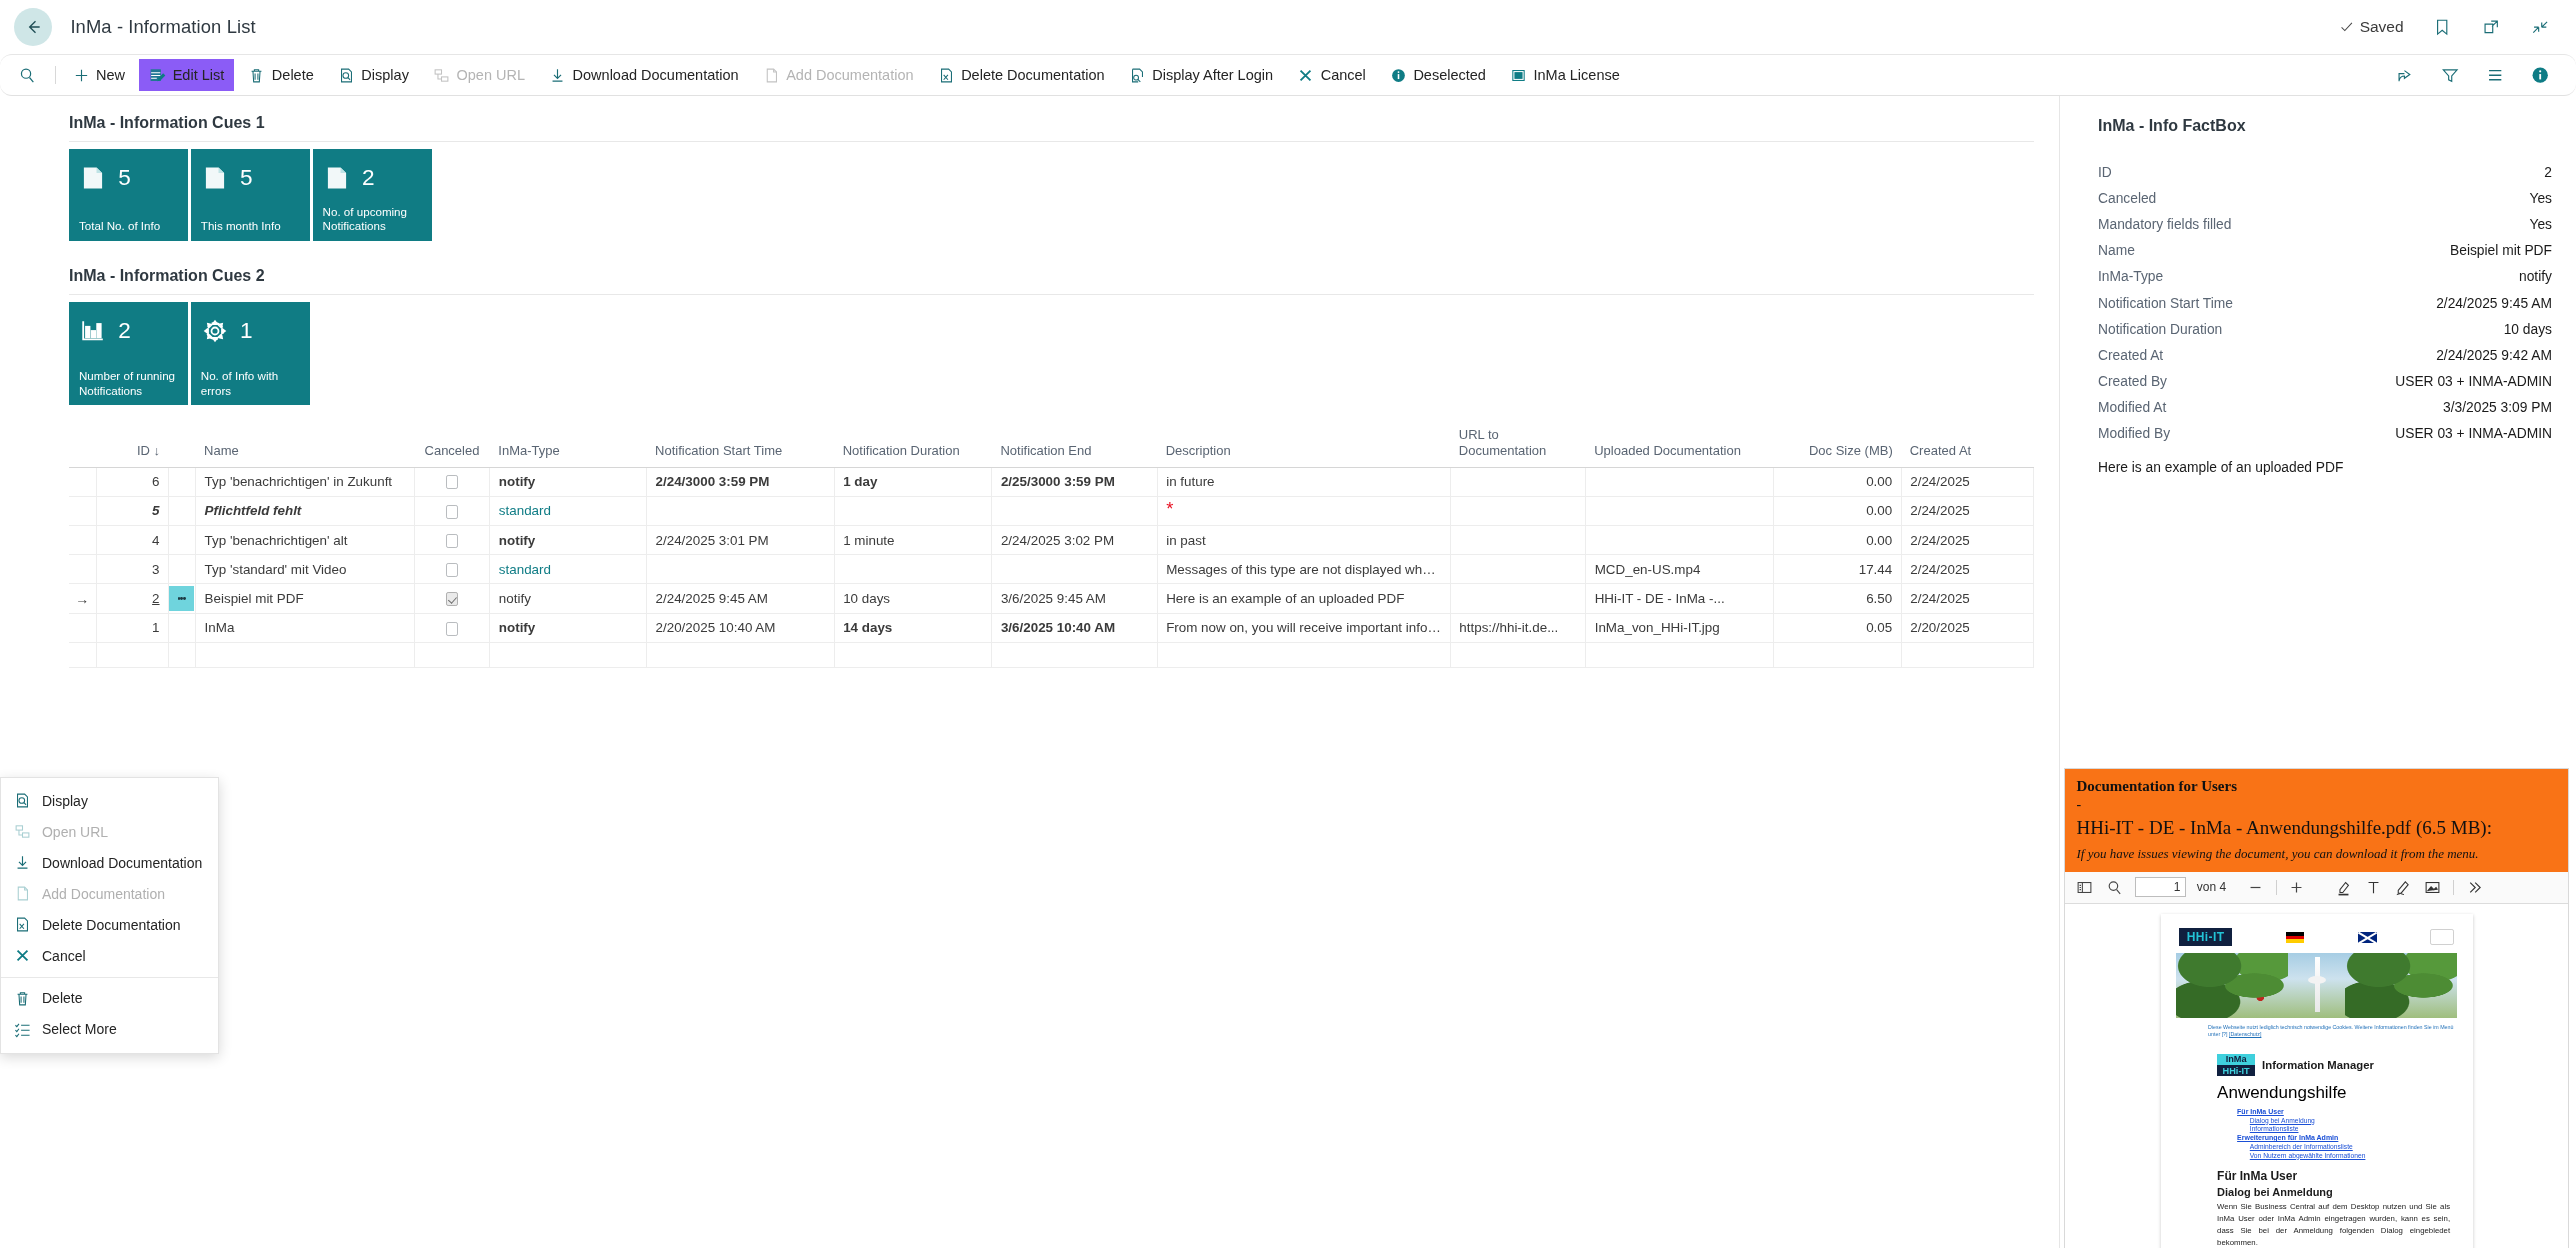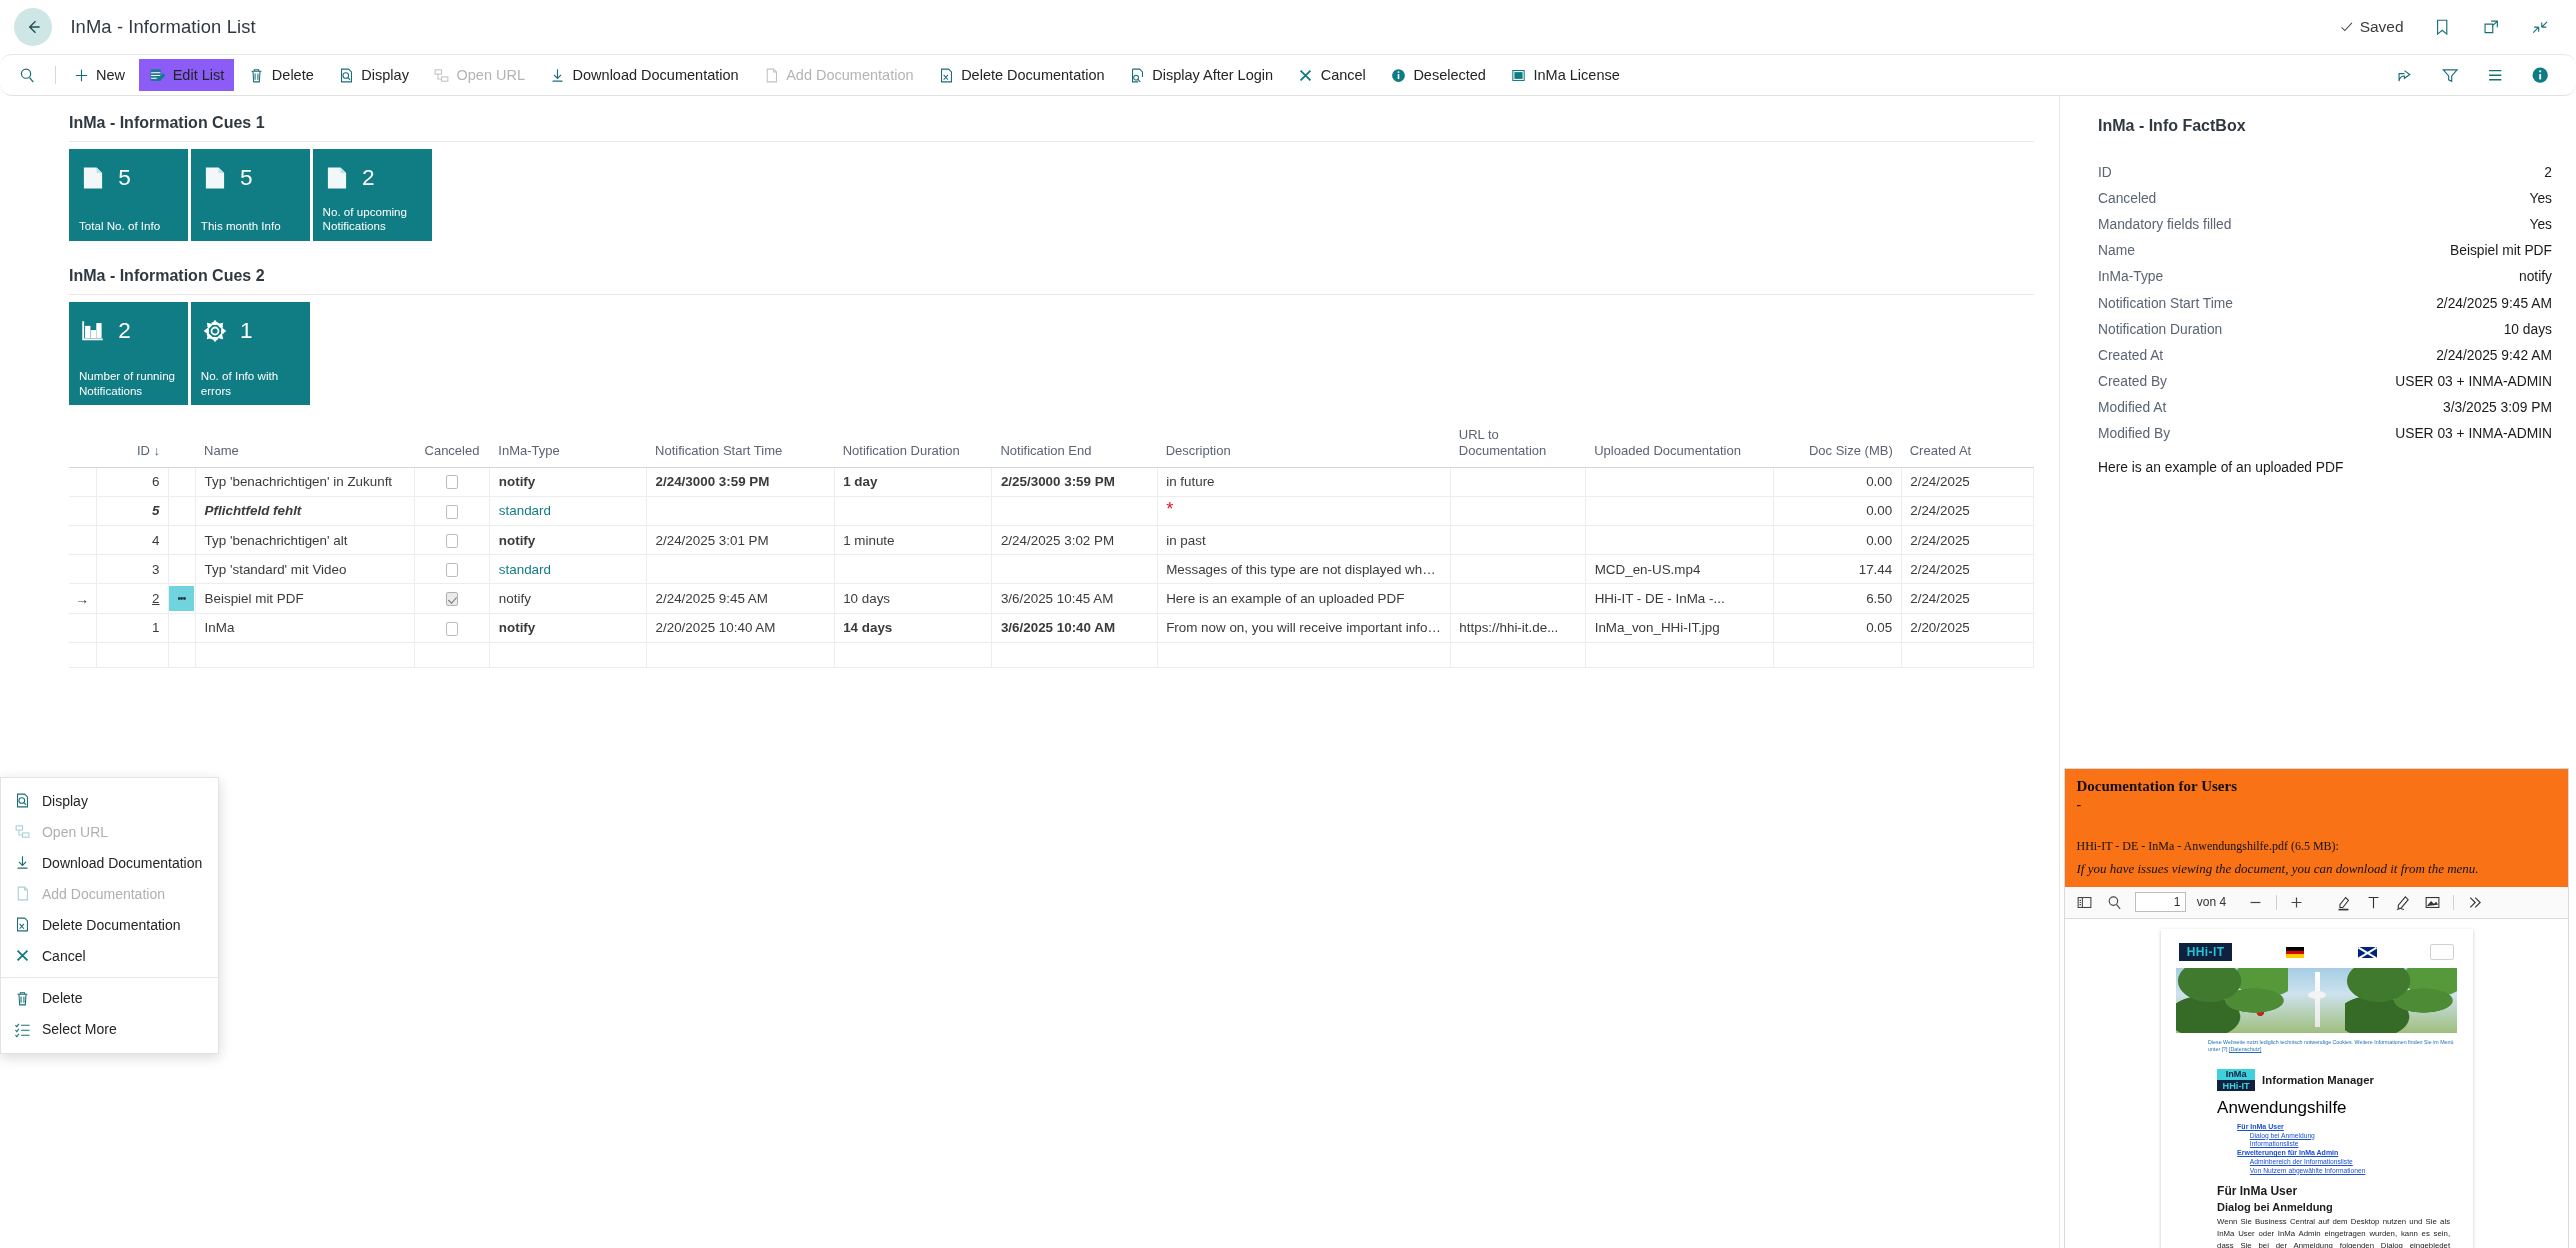--- a/index.html
+++ b/index.html
@@ -166,21 +166,21 @@
   .fact-note { font-size: 13.8px; color: #1b1b1b; padding: 12.7px 0 5.6px 0; }
 
   
   .doc-panel {
     position: absolute; left: 4.2px; right: 7px; top: 672px; bottom: 0;
     border: 0.7px solid #d9d9d9; background: #fff; overflow: hidden;
   }
   .doc-head { background: #f97316; padding: 8.5px 11.3px 10px 11.3px; }
   .doc-h1 { font-family: "Liberation Serif", serif; font-size: 15px; font-weight: 700; color: #111; }
   .doc-dash { font-family: "Liberation Serif", serif; font-size: 14px; color: #111; line-height: .9; padding: 4.2px 0 1.4px 0; }
-  .doc-file { font-family: "Liberation Serif", serif; font-size: 12px; color: #111; padding-top: 4.2px; margin-top: 22px; }
+  .doc-file { font-family: "Liberation Serif", serif; font-size: 19px; color: #111; padding-top: 4.2px; }
   .doc-hint { font-family: "Liberation Serif", serif; font-style: italic; font-size: 13px; color: #111; padding-top: 7px; }
   .doc-toolbar {
     display: flex; align-items: center; gap: 11.3px;
     padding: 5.6px 10px; border-bottom: 0.7px solid #dcdcdc; background: #fafafa;
   }
   .dt-ic { width: 18.4px; height: 18.4px; display: flex; align-items: center; justify-content: center; cursor: pointer; }
   .dt-ic svg { width: 17px; height: 17px; }
   .page-box {
     width: 51px; height: 20px; border: 0.7px solid #bdbdbd; background: #fff;
     font-size: 12px; color: #333; text-align: right; padding: 1.4px 4.2px; line-height: 15.5px;
@@ -641,21 +641,21 @@
                     <span></span>
                     <span></span>
                     <span></span>
                   </div>
               </td>
               <td class="sel-text">Beispiel mit PDF</td>
               <td class="ctr"><span class="cb checked"></span></td>
               <td class="sel-text">notify</td>
               <td class="sel-text">2/24/2025 9:45 AM</td>
               <td class="sel-text">10 days</td>
-              <td class="sel-text">3/6/2025 10:45 AM</td>
+              <td class="sel-text">3/6/2025 9:45 AM</td>
               <td class="sel-text">Here is an example of an uploaded PDF</td>
               <td class="sel-text"></td>
               <td class="sel-text">HHi-IT - DE - InMa -...</td>
               <td class="num sel-text">6.50</td>
               <td class="sel-text">2/24/2025</td>
             </tr>
 
             <tr>
               <td class="c-indic"></td>
               <td class="num">1</td>

